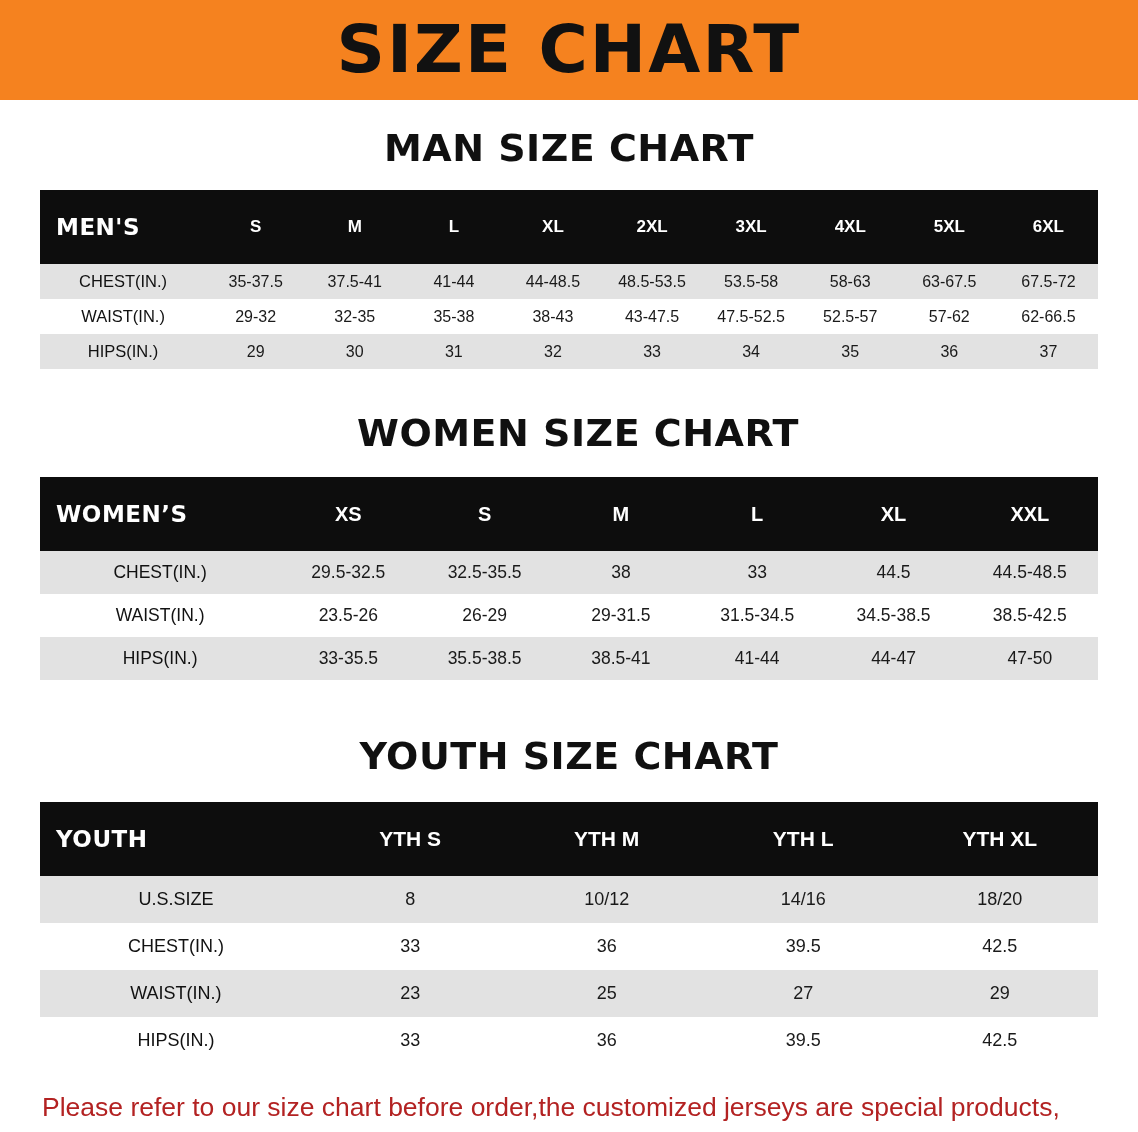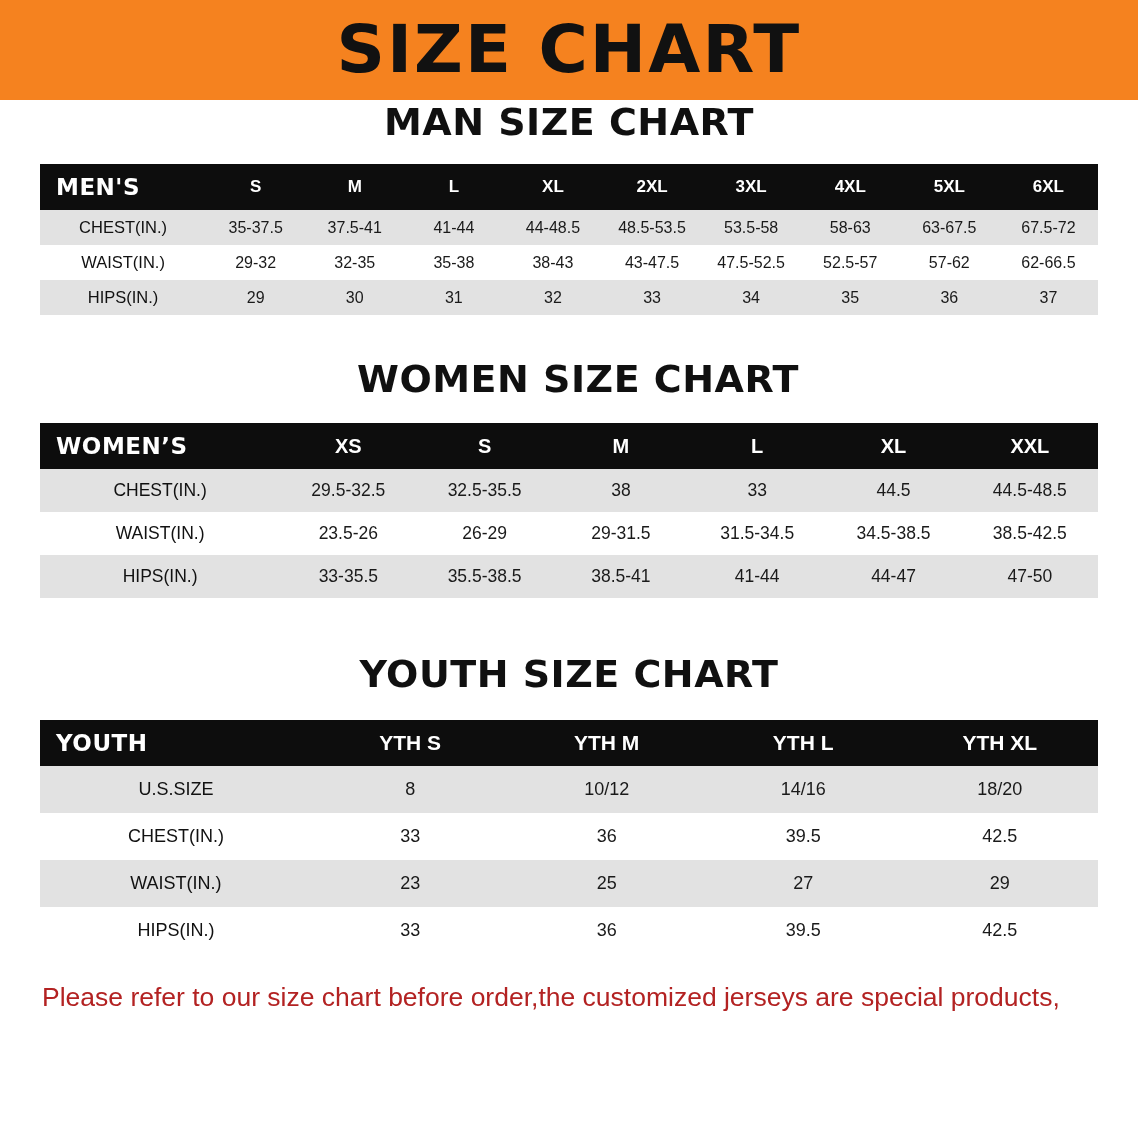--- a/index.html
+++ b/index.html
@@ -35,39 +35,39 @@
 
   
   .section-title {
     text-align: center;
     font-family: "DejaVu Sans", sans-serif;
     font-weight: bold;
     font-size: 38px;
     letter-spacing: 0.5px;
     color: #101010;
   }
-  .st-man    { margin-bottom: 20px; }
+  .st-man    { margin-top: 26px; margin-bottom: 20px; }
   .st-women  { margin-top: 42px; margin-bottom: 22px; margin-left: 18px; }
   .st-youth  { margin-top: 54px; margin-bottom: 24px; }
 
   
   .table-wrap {
     margin: 0 40px;
   }
   table.size-table {
     width: 100%;
     border-collapse: collapse;
     table-layout: fixed;
   }
   table.size-table thead th {
     background: #0d0d0d;
     color: #ffffff;
     font-weight: bold;
     text-align: center;
-    padding: 10px 2px;
+    padding: 24px 2px;
   }
   table.size-table thead th.rowlabel-head {
     text-align: left;
     padding-left: 16px;
     font-size: 23px;
     letter-spacing: 0.5px;
     font-family: "DejaVu Sans", sans-serif;
   }
   table.size-table tbody td {
     text-align: center;

